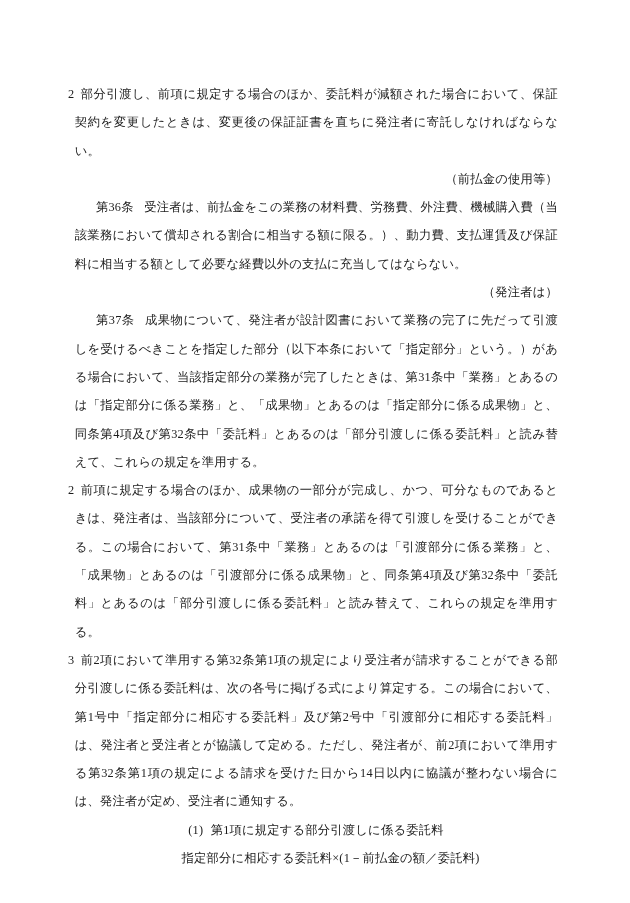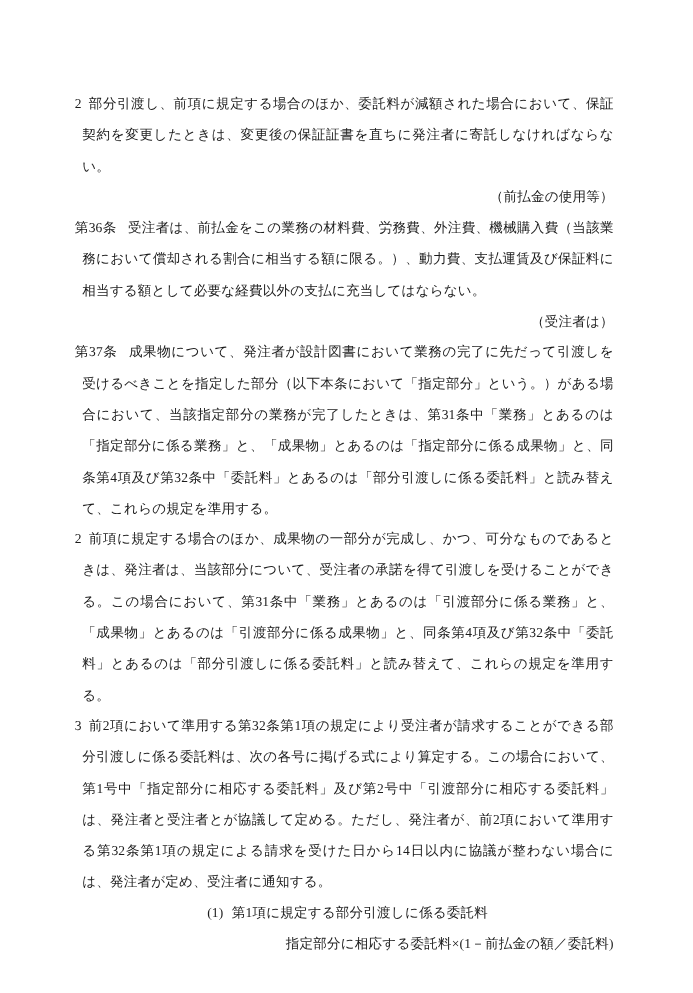--- a/index.html
+++ b/index.html
@@ -32,53 +32,54 @@
   
   .hang {
     padding-left: 0.55em;
     text-indent: -0.55em;
   }
   .hang .label-num {
     margin-right: 0.5em;
   }
   .hang .label-article {
     margin-right: 0.85em;
+    margin-left: 28px;
   }
   .heading {
     margin-left: 2px;
     text-align: right;
   }
   .item {
     margin-left: 6px;
     text-align: center;
   }
   .item .label-item {
     margin-right: 0.6em;
   }
   .formula {
     margin-left: 35px;
-    text-align: right;
+    text-align: center;
   }
 </style>
 </head>
 <body>
 
 <div class="page">
 
   <p class="block hang">
     <span class="label-num">2</span><span>部分引渡し、前項に規定する場合のほか、委託料が減額された場合において、保証契約を変更したときは、変更後の保証証書を直ちに発注者に寄託しなければならない。</span>
   </p>
 
   <p class="block heading">（前払金の使用等）</p>
 
   <p class="block hang">
     <span class="label-article">第36条</span><span>受注者は、前払金をこの業務の材料費、労務費、外注費、機械購入費（当該業務において償却される割合に相当する額に限る。）、動力費、支払運賃及び保証料に相当する額として必要な経費以外の支払に充当してはならない。</span>
   </p>
 
-  <p class="block heading">（受注者は）</p>
+  <p class="block heading">（発注者は）</p>
 
   <p class="block hang">
     <span class="label-article">第37条</span><span>成果物について、発注者が設計図書において業務の完了に先だって引渡しを受けるべきことを指定した部分（以下本条において「指定部分」という。）がある場合において、当該指定部分の業務が完了したときは、第31条中「業務」とあるのは「指定部分に係る業務」と、「成果物」とあるのは「指定部分に係る成果物」と、同条第4項及び第32条中「委託料」とあるのは「部分引渡しに係る委託料」と読み替えて、これらの規定を準用する。</span>
   </p>
 
   <p class="block hang">
     <span class="label-num">2</span><span>前項に規定する場合のほか、成果物の一部分が完成し、かつ、可分なものであるときは、発注者は、当該部分について、受注者の承諾を得て引渡しを受けることができる。この場合において、第31条中「業務」とあるのは「引渡部分に係る業務」と、「成果物」とあるのは「引渡部分に係る成果物」と、同条第4項及び第32条中「委託料」とあるのは「部分引渡しに係る委託料」と読み替えて、これらの規定を準用する。</span>
   </p>
 
   <p class="block hang">

